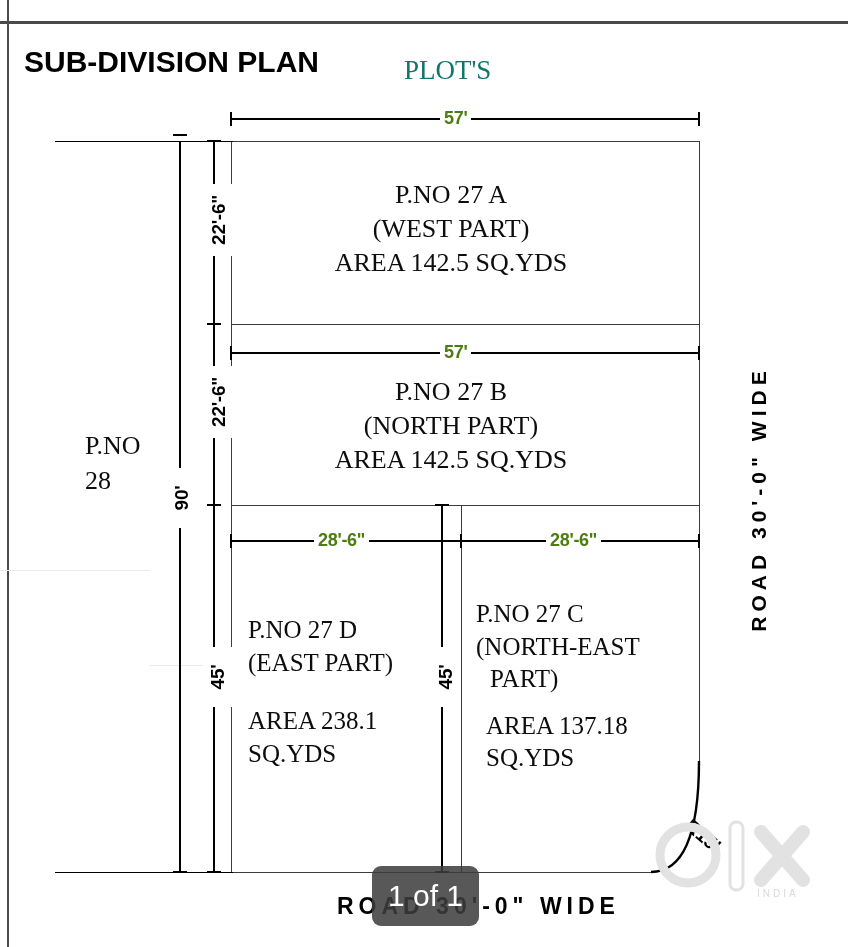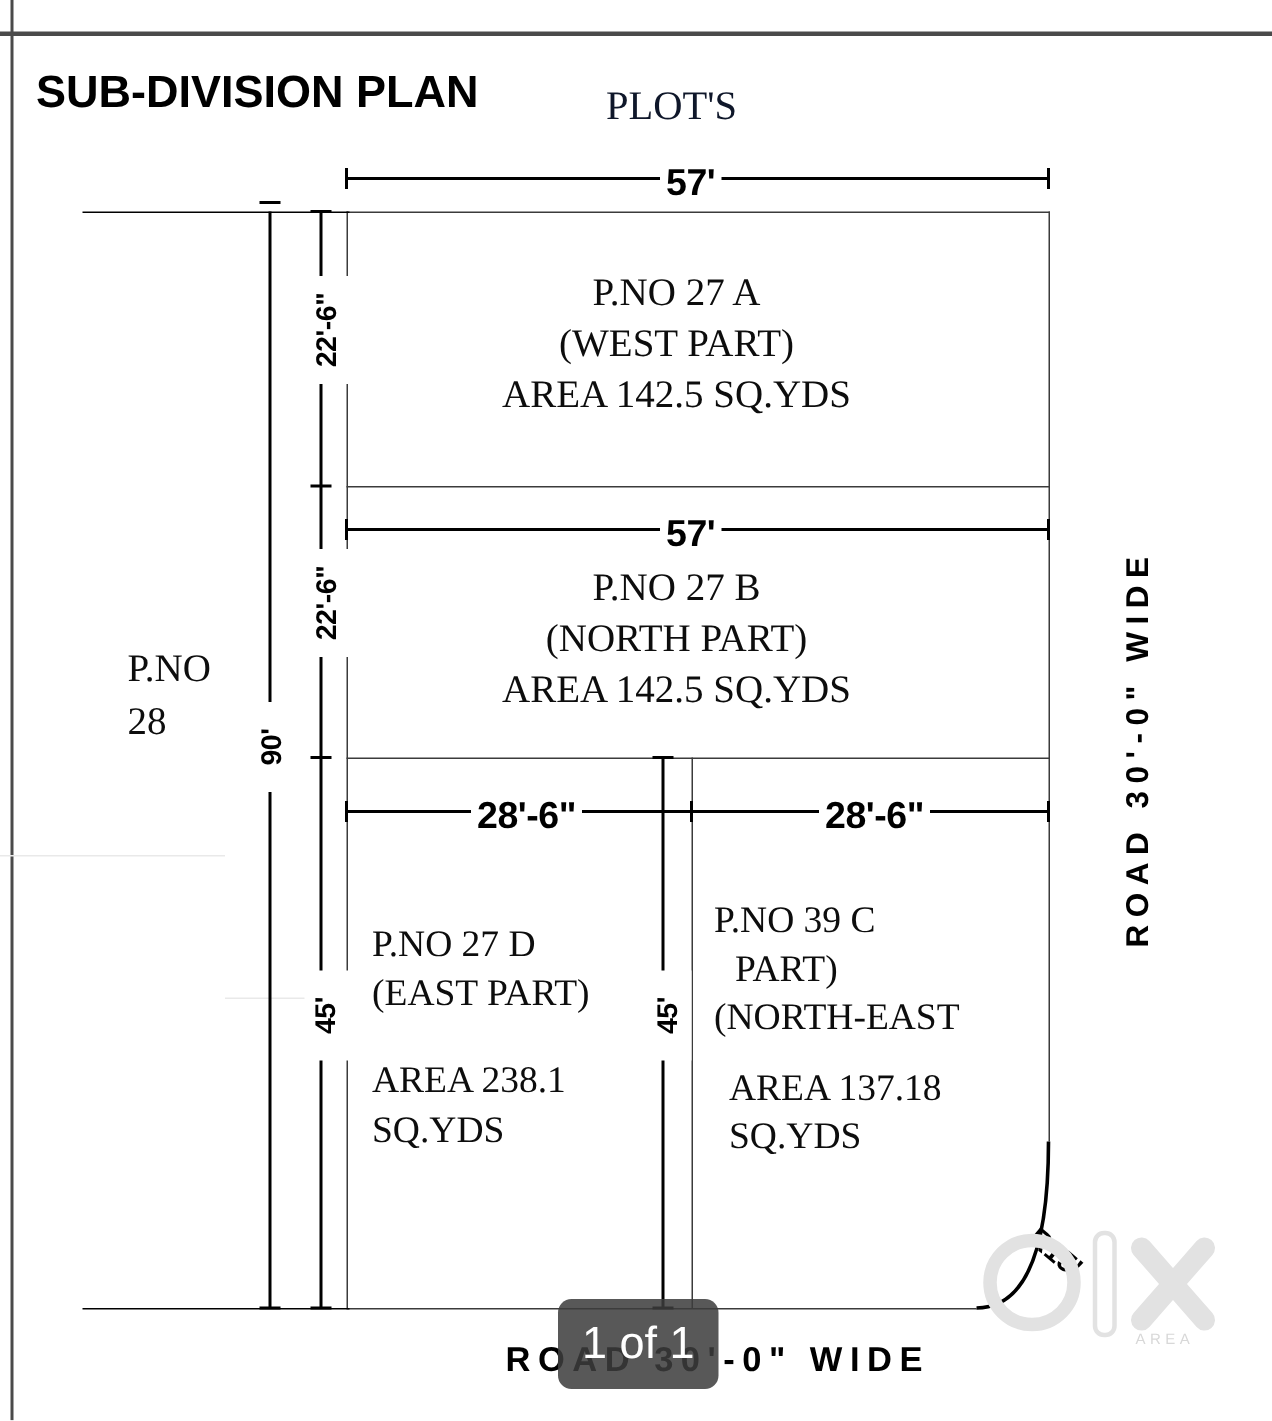--- a/index.html
+++ b/index.html
@@ -49,41 +49,41 @@
     position: absolute;
     font-family: "Liberation Sans", "DejaVu Sans", sans-serif;
     font-weight: bold;
     color: #000;
     white-space: nowrap;
     text-align: right;
   }
   .plots-label {
     position: absolute;
     font-family: "Liberation Serif", "DejaVu Serif", serif;
-    color: #0f172a;
+    color: #0f766e;
     white-space: nowrap;
   }
 
   
   .plot-block {
     position: absolute;
     color: #0d0d0d;
     line-height: 1.30;
     white-space: nowrap;
   }
   .plot-block.centered { text-align: center; }
   .plot-block.left     { text-align: left; white-space: normal; }
 
   
   .dim-h {
     position: absolute;
     font-family: "Liberation Sans", "DejaVu Sans", sans-serif;
     font-weight: bold;
-    font-size: 25px;
-    color: #000000;
+    font-size: 18px;
+    color: #4d7c0f;
     background: #ffffff;
     padding: 0 4px;
     white-space: nowrap;
     letter-spacing: -0.3px;
   }
   .dim-v {
     position: absolute;
     font-family: "Liberation Sans", "DejaVu Sans", sans-serif;
     font-weight: bold;
     font-size: 19px;
@@ -255,23 +255,23 @@
 
   <div class="plot-block left" style="left:248px; top:614px; width:200px; font-size:25px;">
     <div>P.NO 27 D</div>
     <div>(EAST PART)</div>
     <div style="height:26px;"></div>
     <div>AREA 238.1</div>
     <div>SQ.YDS</div>
   </div>
 
   <div class="plot-block left" style="left:476px; top:598px; width:215px; font-size:25px;">
-    <div>P.NO 39 C</div>
+    <div>P.NO 27 C</div>
+    <div>(NORTH-EAST</div>
     <div style="padding-left:14px;">PART)</div>
-    <div>(NORTH-EAST</div>
     <div style="height:14px;"></div>
     <div style="padding-left:10px;">AREA 137.18</div>
     <div style="padding-left:10px;">SQ.YDS</div>
   </div>
 
   <div class="pno28" style="left:85px; top:428px; font-size:26px;">
     <div>P.NO</div>
     <div>28</div>
   </div>
 
@@ -282,17 +282,17 @@
   <div class="radius-label" style="left:683px; top:825px;">R15'</div>
 
   <svg class="watermark" style="left:653px; top:800px;" width="170" height="110">
 
     <circle cx="35" cy="55" r="28" fill="none" stroke="#e2e2e2" stroke-width="9"></circle>
 
     <rect x="77" y="22" width="13" height="68" rx="6" fill="none" stroke="#e2e2e2" stroke-width="3"></rect>
 
     <path d="M 108,32 L 150,80 M 150,32 L 108,80" fill="none" stroke="#e2e2e2" stroke-width="14" stroke-linecap="round"></path>
   </svg>
-  <div class="wm-india" style="left:757px; top:888px;">AREA</div>
+  <div class="wm-india" style="left:757px; top:888px;">INDIA</div>
 
   <div class="page-badge" style="left:372px; top:866px; width:107px; height:60px;">1 of 1</div>
 
 </div>
 
 </body></html>

